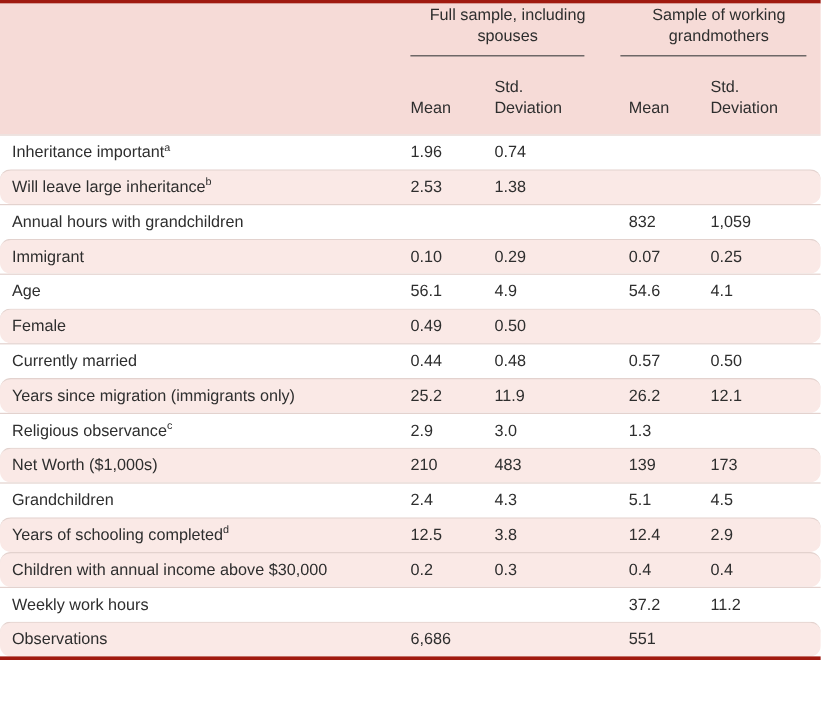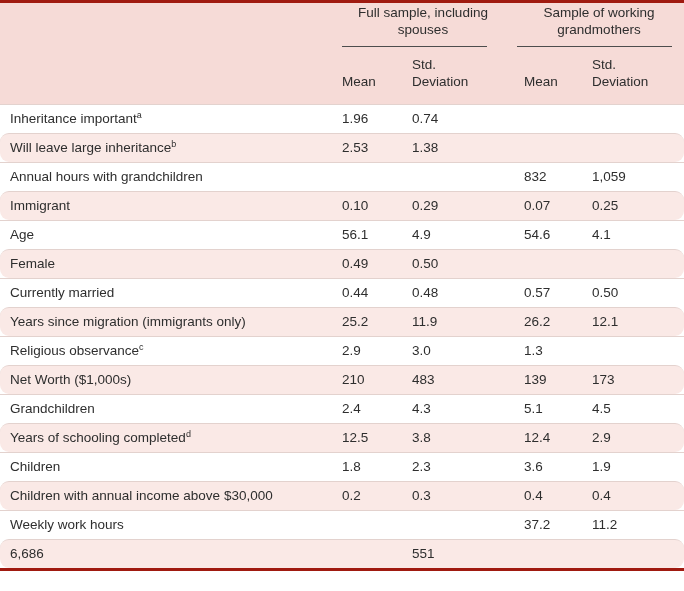--- a/index.html
+++ b/index.html
@@ -23,21 +23,21 @@
   .header-groups{padding-top:2px;}
   .group{grid-column:span 2;}
   .g1{grid-column:2 / 4;}
   .g2{grid-column:4 / 6;}
   .group-title{text-align:center;line-height:1.25;padding:0 4px;}
   .group-rule{height:0;border-bottom:1px solid var(--group-rule);margin-top:7px;}
   .r1{margin-left:10px;margin-right:27px;}
   .r2{margin-left:3px;margin-right:12px;}
   .header-stats{align-items:end;padding:10px 0 13px 0;min-height:30px;}
   .stat{line-height:1.25;}
-  .std-label{max-width:64px;}
+  .std-label{max-width:64px;margin-top:8px;}
   .num{padding-left:10px;}
   .label-cell{padding-left:10px;}
   .row{height:28px;display:grid;grid-template-columns:332px 70px 112px 68px 102px;
        align-items:center;border-top:1px solid var(--row-divider);background:#ffffff;}
   .row.alt{background:var(--row-alt-bg);border-radius:9px;}
   sup{font-size:9px;line-height:0;}
   .bottom-rule{height:3px;background:var(--accent-rule);}
 </style>
 </head>
 <body>
@@ -154,45 +154,39 @@
   </div>
 
   <div class="row alt">
     <div class="label-cell"><span>Years of schooling completed</span><sup>d</sup></div>
     <div class="num">12.5</div>
     <div class="num">3.8</div>
     <div class="num">12.4</div>
     <div class="num">2.9</div>
   </div>
 
-  <div class="row">
-    <div class="label-cell"><span>Children</span><sup></sup></div>
-    <div class="num">1.8</div>
-    <div class="num">2.3</div>
-    <div class="num">3.6</div>
-    <div class="num">1.9</div>
-  </div>
 
   <div class="row alt">
     <div class="label-cell"><span>Children with annual income above $30,000</span><sup></sup></div>
     <div class="num">0.2</div>
     <div class="num">0.3</div>
     <div class="num">0.4</div>
     <div class="num">0.4</div>
   </div>
 
   <div class="row">
     <div class="label-cell"><span>Weekly work hours</span><sup></sup></div>
     <div class="num"></div>
     <div class="num"></div>
     <div class="num">37.2</div>
     <div class="num">11.2</div>
   </div>
 
   <div class="row alt">
+    <div class="label-cell"><span>Observations</span><sup></sup></div>
     <div class="num">6,686</div>
     <div class="num"></div>
     <div class="num">551</div>
     <div class="num"></div>
   </div>
 </div>
 
   <div class="bottom-rule"></div>
 </div>
 

